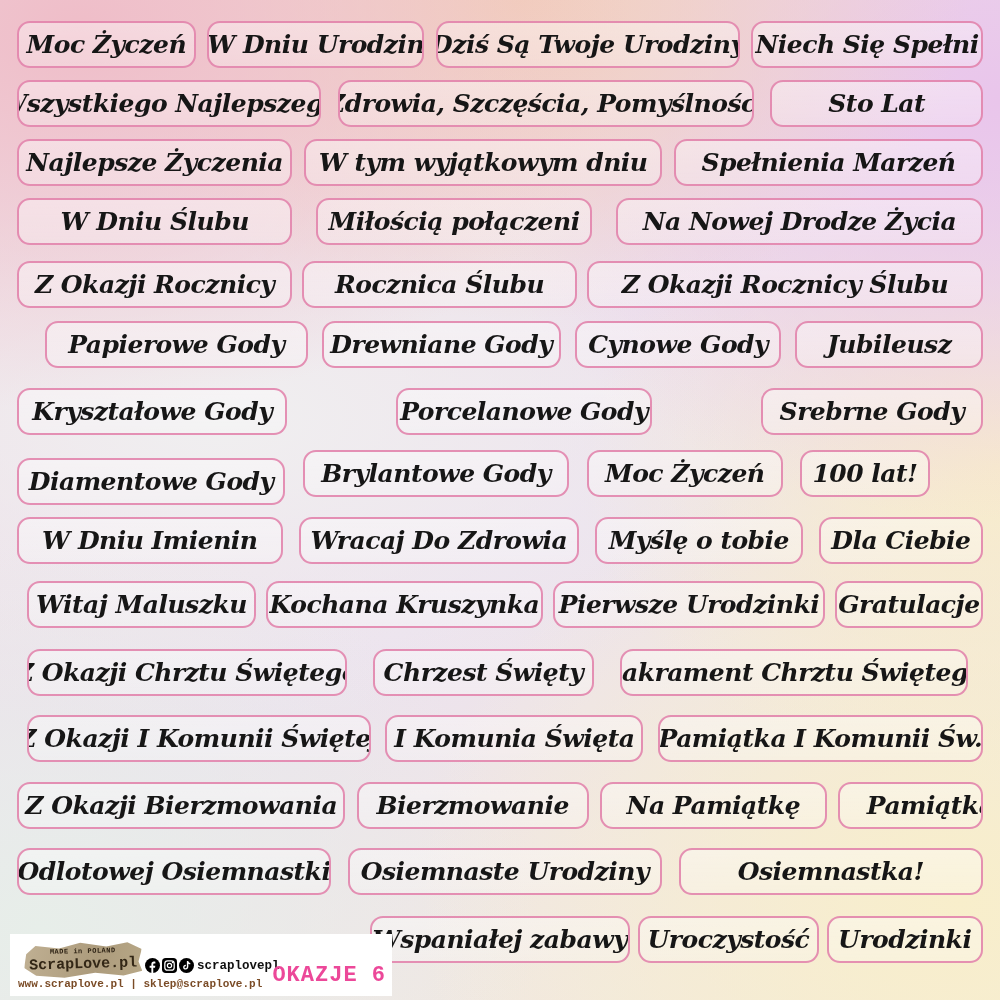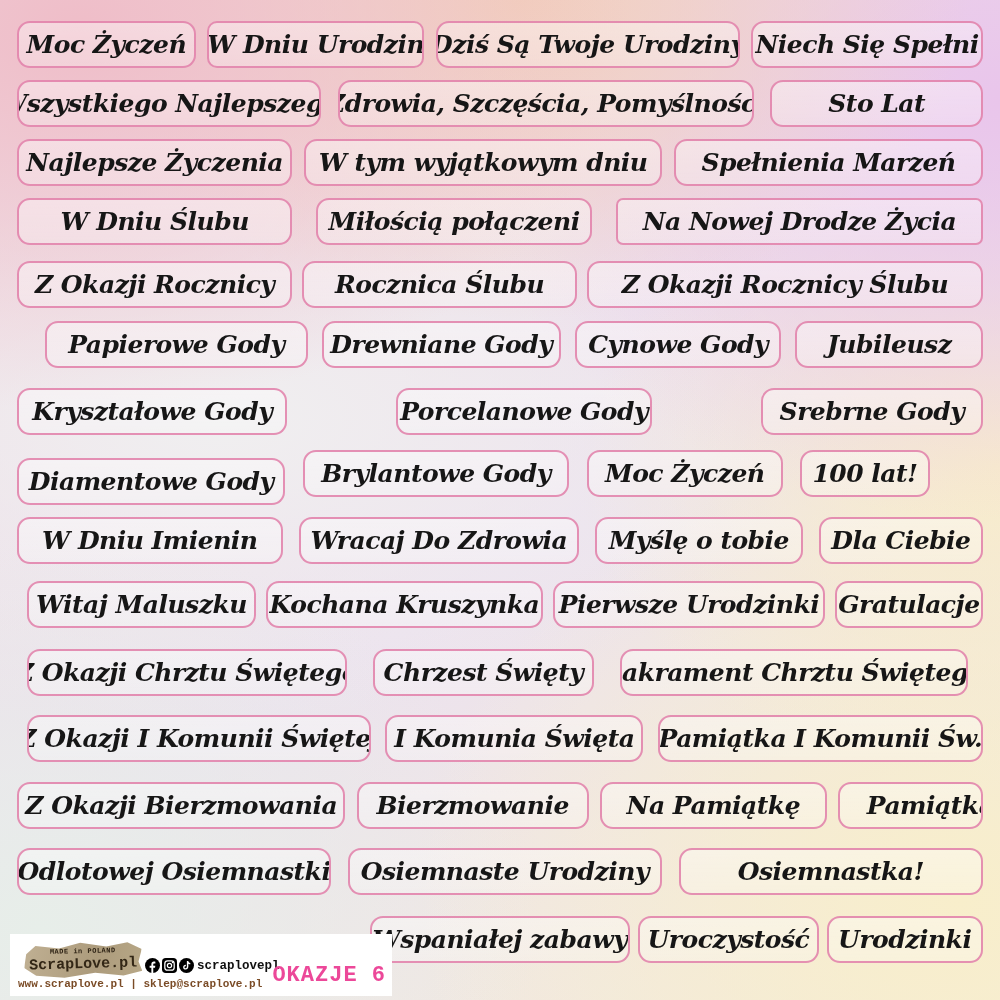--- a/index.html
+++ b/index.html
@@ -89,38 +89,38 @@
   }
 </style>
 </head>
 <body>
 
 <div class="sheet">
 
   <div class="rows" id="rows">
       <div class="row">
         <div class="tile" style="width: 18.5%;">Moc Życzeń</div>
-        <div class="tile" style="width: 22.5%; border-radius: 10px;">W Dniu Urodzin</div>
+        <div class="tile" style="width: 22.5%;">W Dniu Urodzin</div>
         <div class="tile" style="width: 31.5%;">Dziś Są Twoje Urodziny</div>
         <div class="tile" style="width: 24%;">Niech Się Spełni</div>
       </div>
       <div class="row">
         <div class="tile" style="width: 31.5%;">Wszystkiego Najlepszego</div>
         <div class="tile" style="width: 43%;">Zdrowia, Szczęścia, Pomyślności</div>
         <div class="tile" style="width: 22%;">Sto Lat</div>
       </div>
       <div class="row">
         <div class="tile" style="width: 28.5%;">Najlepsze Życzenia</div>
         <div class="tile" style="width: 37%;">W tym wyjątkowym dniu</div>
         <div class="tile" style="width: 32%;">Spełnienia Marzeń</div>
       </div>
       <div class="row">
         <div class="tile" style="width: 28.5%;">W Dniu Ślubu</div>
         <div class="tile" style="width: 28.5%;">Miłością połączeni</div>
-        <div class="tile" style="width: 38%; border-radius: 7px;">Na Nowej Drodze Życia</div>
+        <div class="tile" style="width: 38%;">Na Nowej Drodze Życia</div>
       </div>
       <div class="row">
         <div class="tile" style="width: 28.5%;">Z Okazji Rocznicy</div>
         <div class="tile" style="width: 28.5%;">Rocznica Ślubu</div>
         <div class="tile" style="width: 41%;">Z Okazji Rocznicy Ślubu</div>
       </div>
       <div class="row">
         <div class="tile" style="width: 28%;">Papierowe Gody</div>
         <div class="tile" style="width: 25.5%;">Drewniane Gody</div>
         <div class="tile" style="width: 22%;">Cynowe Gody</div>

